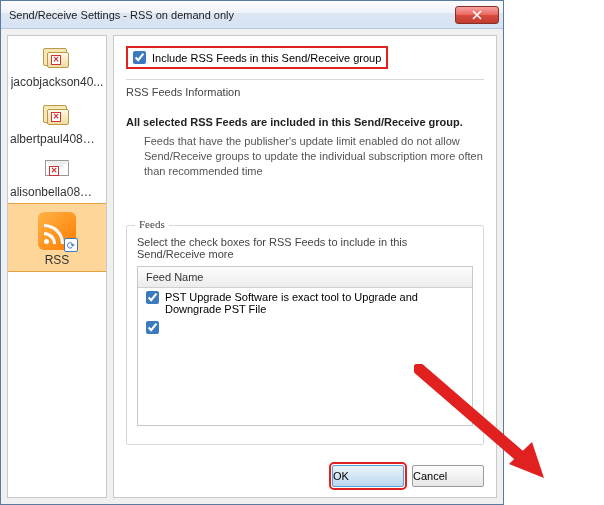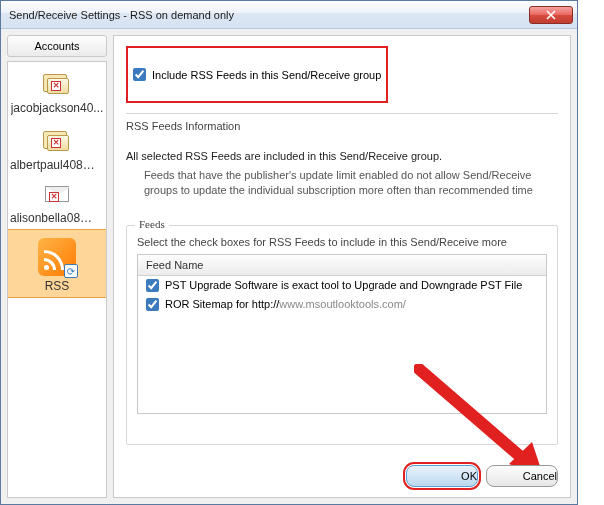--- a/index.html
+++ b/index.html
@@ -1,17 +1,17 @@
 <!DOCTYPE html>
 <html><head>
 <meta charset="utf-8">
 <style>
   * { box-sizing: border-box; font-family: "Segoe UI", Tahoma, sans-serif; font-size: 11px; }
   body { margin: 0; background: #fff; }
-  .window { width: 578px; height: 505px; border: 1px solid #5a7aa0; background: #fff; }
+  .window { width: 504px; height: 505px; border: 1px solid #5a7aa0; background: #fff; }
   .titlebar { height: 28px; background: linear-gradient(to bottom, #fcfcfe 0%, #eef2f9 45%, #dde6f3 46%, #d6e3f3 100%); border-bottom: 1px solid #b8c7dc; display: flex; align-items: center; padding: 0 4px 0 8px; }
   .titlebar-text { color: #1a1a1a; flex: 1; }
   .close-btn { width: 44px; height: 18px; background: linear-gradient(to bottom, #f5a3a0 0%, #e9685f 49%, #d94b3f 50%, #c13c30 100%); border: 1px solid #8a2f27; border-radius: 3px; display: flex; align-items: center; justify-content: center; color: #fff; font-weight: bold; font-size: 10px; cursor: pointer; }
   .content { display: flex; height: calc(100% - 28px); background: #f0f0f0; padding: 6px; gap: 6px; }
   .sidebar { width: 100px; display: flex; flex-direction: column; }
   .sidebar-header { background: linear-gradient(to bottom,#fdfdfd,#ebebeb); border: 1px solid #c9c9c9; border-radius: 3px; text-align: center; padding: 4px 0; margin-bottom: 4px; }
   .accounts { flex: 1; background: #fff; border: 1px solid #c9c9c9; overflow: hidden; }
   .acct-item { display: flex; flex-direction: column; align-items: center; padding: 8px 2px 4px; gap: 3px; cursor: pointer; }
   .acct-item.selected { background: #ffd699; border-top: 1px solid #e6a23c; border-bottom: 1px solid #e6a23c; }
   .acct-label { font-size: 12px; color: #333; white-space: nowrap; overflow: hidden; text-overflow: ellipsis; max-width: 94px; text-align: center; }
@@ -22,53 +22,52 @@
   .env-icon { width: 32px; height: 24px; position: relative; }
   .env { position: absolute; left: 4px; top: 2px; width: 24px; height: 16px; background: #fff; border: 1px solid #999; }
   .env:before { content: ""; position: absolute; left: 0; top: 0; border-left: 12px solid transparent; border-right: 12px solid transparent; border-top: 8px solid #eee; }
   .rss-icon { width: 38px; height: 38px; background: linear-gradient(135deg,#ffb347,#ff7b00); border-radius: 6px; position: relative; }
   .rss-icon:before { content: ""; position: absolute; left: 6px; bottom: 6px; width: 5px; height: 5px; background: #fff; border-radius: 50%; }
   .rss-arc1, .rss-arc2 { position: absolute; border: 3px solid #fff; border-left: none; border-bottom: none; border-radius: 0 100% 0 0; }
   .rss-arc1 { left: 6px; bottom: 6px; width: 12px; height: 12px; }
   .rss-arc2 { left: 6px; bottom: 6px; width: 20px; height: 20px; }
   .refresh { position: absolute; right: -2px; bottom: -2px; width: 14px; height: 14px; background: #fff; border: 1px solid #3a7abd; border-radius: 2px; color: #3a7abd; font-size: 10px; display: flex; align-items: center; justify-content: center; }
   .main { flex: 1; background: #fff; border: 1px solid #c9c9c9; padding: 10px 12px; display: flex; flex-direction: column; position: relative; }
-  .include-row { display: flex; align-items: center; gap: 6px; padding: 20px 5px; border: 2px solid #e12020; width: fit-content; }
+  .include-row { display: flex; align-items: center; gap: 6px; padding: 3px 5px; border: 2px solid #e12020; width: fit-content; }
   .hr { border: none; border-top: 1px solid #d8d8d8; margin: 10px 0 6px; }
   .section-title { color: #444; margin-bottom: 18px; }
-  .bold { font-weight: normal; color: #222; margin-bottom: 6px; }
+  .bold { font-weight: bold; color: #222; margin-bottom: 6px; }
   .desc { color: #555; line-height: 1.35; margin-left: 18px; }
   .group { border: 1px solid #d8d8d8; border-radius: 2px; margin-top: auto; margin-bottom: 42px; padding: 10px 10px 4px; position: relative; height: 220px; }
   .group-legend { position: absolute; top: -8px; left: 8px; background: #fff; padding: 0 4px; color: #444; font-family: Liberation Serif, serif; }
   .feed-instr { color: #444; margin-bottom: 6px; }
   .feed-box { border: 1px solid #c9c9c9; height: 160px; background: #fff; }
   .feed-head { background: linear-gradient(#fdfdfd,#ececec); border-bottom: 1px solid #d0d0d0; padding: 4px 8px; color: #333; }
   .feed-row { display: flex; align-items: flex-start; gap: 6px; padding: 3px 8px; }
   .buttons { position: absolute; right: 12px; bottom: 10px; display: flex; gap: 8px; }
-  .btn { width: 72px; height: 22px; background: linear-gradient(#fdfdfd,#e7e7e7); border: 1px solid #9a9a9a; border-radius: 8px; cursor: pointer; display: flex; align-items: center; justify-content: flex-end; }
+  .btn { width: 72px; height: 22px; background: linear-gradient(#fdfdfd,#e7e7e7); border: 1px solid #9a9a9a; border-radius: 2px; cursor: pointer; display: flex; align-items: center; justify-content: flex-start; }
   .btn.ok { background: linear-gradient(#eaf3fb,#bcd8f0); border: 1px solid #5d9fd4; outline: 2px solid #e12020; outline-offset: 1px; }
   .arrow { position: absolute; left: 300px; top: 328px; pointer-events: none; }
   input[type=checkbox] { width: 13px; height: 13px; margin: 0; accent-color: #3a7abd; }
   .dim { color: #888; }
 </style>
 </head>
 <body>
 
 <div class="window">
   <div class="titlebar">
     <span class="titlebar-text">Send/Receive Settings - RSS on demand only</span>
     <div class="close-btn">
       <svg width="10" height="10" viewBox="0 0 10 10">
           <path d="M1 1 L9 9 M9 1 L1 9" stroke="#fff" stroke-width="1.6"></path>
         </svg>
     </div>
   </div>
   <div class="content">
     <div class="sidebar">
-      <div class="sidebar-header">Accounts</div>
       <div class="accounts">
         <div class="acct-item">
           <div class="folder-icon">
               <div class="folder-back"></div>
               <div class="folder-front"></div>
               <div class="redx">✕</div>
             </div>
           <div class="acct-label">jacobjackson40...</div>
         </div>
         <div class="acct-item">
@@ -110,21 +109,20 @@
         <div class="group-legend">Feeds</div>
         <div class="feed-instr">Select the check boxes for RSS Feeds to include in this Send/Receive more</div>
         <div class="feed-box">
           <div class="feed-head">Feed Name</div>
           <div class="feed-row">
             <input type="checkbox" checked="" style="">
             <span>PST Upgrade Software is exact tool to Upgrade and Downgrade PST File</span>
           </div>
           <div class="feed-row">
             <input type="checkbox" checked="" style="">
-            <span><span>ROR Sitemap for http://</span><span class="dim">www.msoutlooktools.com/</span></span>
           </div>
         </div>
       </div>
 
       <svg class="arrow" width="150" height="130" viewBox="0 0 150 130">
         <path d="M5 5 L115 100" stroke="#e12020" stroke-width="12" stroke-linecap="round"></path>
         <path d="M95 100 L130 114 L118 78 Z" fill="#e12020"></path>
       </svg>
 
       <div class="buttons">

